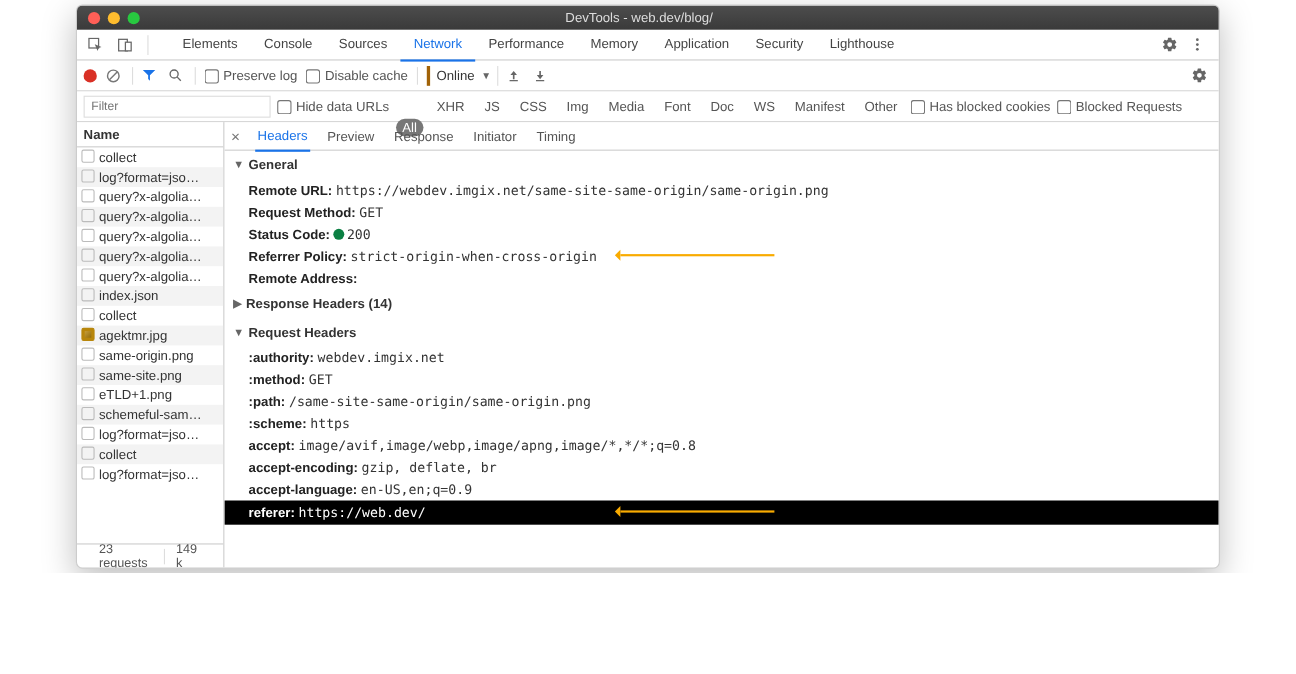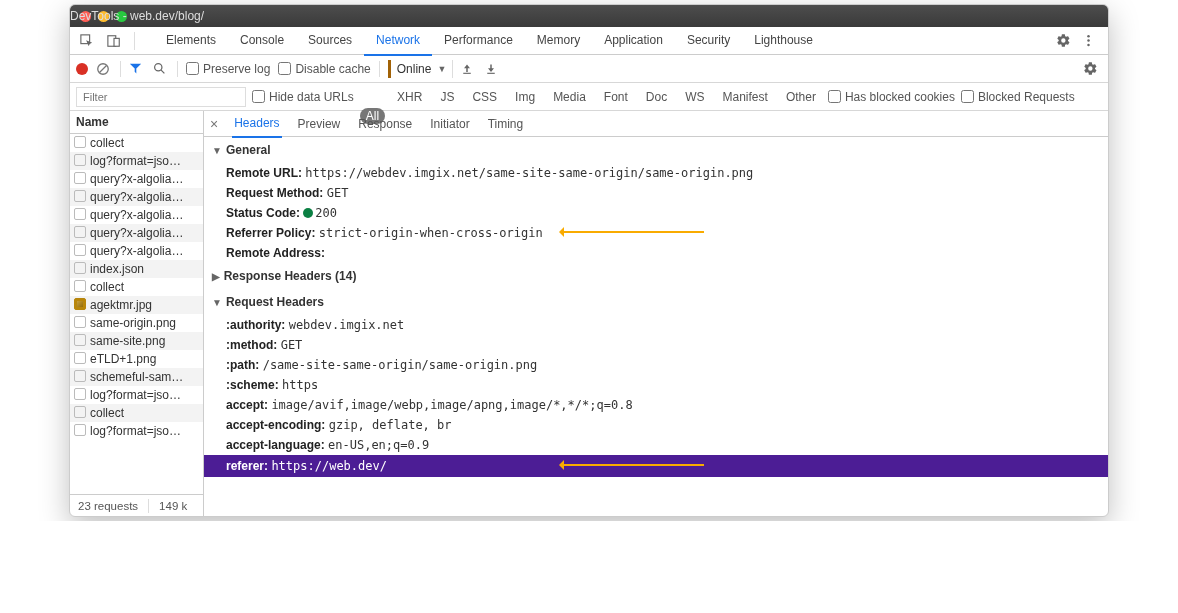--- a/index.html
+++ b/index.html
@@ -2,34 +2,34 @@
 <html><head>
 <meta charset="utf-8">
 <style>
   * { box-sizing: border-box; margin: 0; padding: 0; }
   body { font-family: -apple-system, BlinkMacSystemFont, "Helvetica Neue", Arial, sans-serif; font-size: 12px; color: #333; background: #fff; }
   .window { width: 1040px; margin: 4px auto; border: 1px solid #ccc; border-radius: 6px; box-shadow: 0 10px 30px rgba(0,0,0,0.25); overflow: hidden; background:#fff; }
   .titlebar { background: linear-gradient(#4d4d4d,#3a3a3a); height: 22px; display:flex; align-items:center; position:relative; }
   .traffic { display:flex; gap:7px; padding-left:10px; }
   .dot { width:11px; height:11px; border-radius:50%; }
   .dot.red { background:#ff5f57; } .dot.yellow { background:#febc2e; } .dot.green { background:#28c840; }
-  .titlebar .title { position:absolute; left:0; right:16px; color:#ddd; font-size:12px; pointer-events:none; }
+  .titlebar .title { position:absolute; left:0; right:16px; text-align:center; color:#ddd; font-size:12px; pointer-events:none; }
   .tabs-row { display:flex; align-items:center; border-bottom:1px solid #ccc; height:28px; padding:0 6px; gap:5px; }
   .tabs-row .icon-btn { width:22px; height:22px; display:flex; align-items:center; justify-content:center; color:#555; border-radius:3px; }
   .tabs { display:flex; gap:0; margin-left:10px; flex:1; }
   .tab { padding:0 12px; line-height:28px; color:#444; cursor:pointer; }
   .tab.active { color:#1a73e8; border-bottom:2px solid #1a73e8; font-weight:400; }
   .spacer { flex:1; }
   .right-icons { display:flex; gap:10px; padding-right:6px; color:#555; }
   .toolbar-row { display:flex; align-items:center; border-bottom:1px solid #d7d7d7; height:28px; padding:0 6px; gap:8px; }
   .rec { width:12px; height:12px; border-radius:50%; background:#d93025; }
   .toolbar-row .sep { width:1px; height:16px; background:#ddd; }
   .toolbar-row .ico { color:#666; width:16px; text-align:center; }
   .toolbar-row .funnel { color:#1a73e8; }
-  .chk { display:flex; align-items:flex-start; gap:4px; color:#555; }
+  .chk { display:flex; align-items:flex-end; gap:4px; color:#555; }
   .chk input { margin:0; }
   .online { display:flex; align-items:center; gap:6px; padding:0 6px; border-left:3px solid #a16207; border-right:1px solid #ddd; height:18px; }
   .online .tri { font-size:9px; color:#666; }
   .filter-row { display:flex; align-items:center; border-bottom:1px solid #d7d7d7; height:28px; padding:0 6px; gap:6px; }
   .filter-row input.filter { border:1px solid #ddd; height:20px; padding:0 6px; width:170px; font-size:11px; color:#666; outline:none; }
   .pill { padding:1px 6px; border-radius:8px; color:#555; cursor:pointer; font-size:12px; }
   .pill.on { background:#777; color:#fff;margin-top:39px; }
   .types { display:flex; gap:6px; align-items:center; }
   .main { display:flex; height:405px; }
   .sidebar { width:134px; border-right:1px solid #ccc; display:flex; flex-direction:column; }
@@ -47,24 +47,24 @@
   .detail-tabs .dtab.active { color:#1a73e8; border-bottom:2px solid #1a73e8; }
   .panel { overflow-y:auto; flex:1; font-size:12px; position:relative; }
   .section-title { display:flex; align-items:center; gap:4px; font-weight:700; color:#333; padding:6px 8px; }
   .section-title .caret { font-size:10px; color:#666; }
   .kv { padding:3px 8px 3px 22px; color:#222; }
   .kv b { font-weight:700; }
   .mono { font-family: ui-monospace, Menlo, Consolas, monospace; color:#333; }
   .status-dot { display:inline-block; width:10px; height:10px; border-radius:50%; background:#0b8043; vertical-align:-1px; margin-right:2px; }
   .arrow { position:absolute; height:2px; background:#f9ab00; }
   .arrow::before { content:""; position:absolute; left:-10px; top:-4px; border:5px solid transparent; border-right-color:#f9ab00; }
-  .highlight-row { background:#4c1d95; color:#fff; padding:4px 8px 4px 22px; }
+  .highlight-row { background:#000000; color:#fff; padding:4px 8px 4px 22px; }
   .highlight-row b { color:#fff; }
   .highlight-row .mono { color:#fff; }
-  .statusbar { border-top:1px solid #ccc; height:22px; display:flex; align-items:center; padding:0 8px; gap:10px; color:#555; font-size:11.5px; }
+  .statusbar { border-top:1px solid #ccc; height:22px; display:flex; align-items:center; padding:0 20px; gap:10px; color:#555; font-size:11.5px; }
   .statusbar .sep { width:1px; height:14px; background:#ddd; }
   svg { display:block; }
 </style>
 </head>
 <body>
 
 <div class="window">
 
   <div class="titlebar">
     <div class="traffic">

